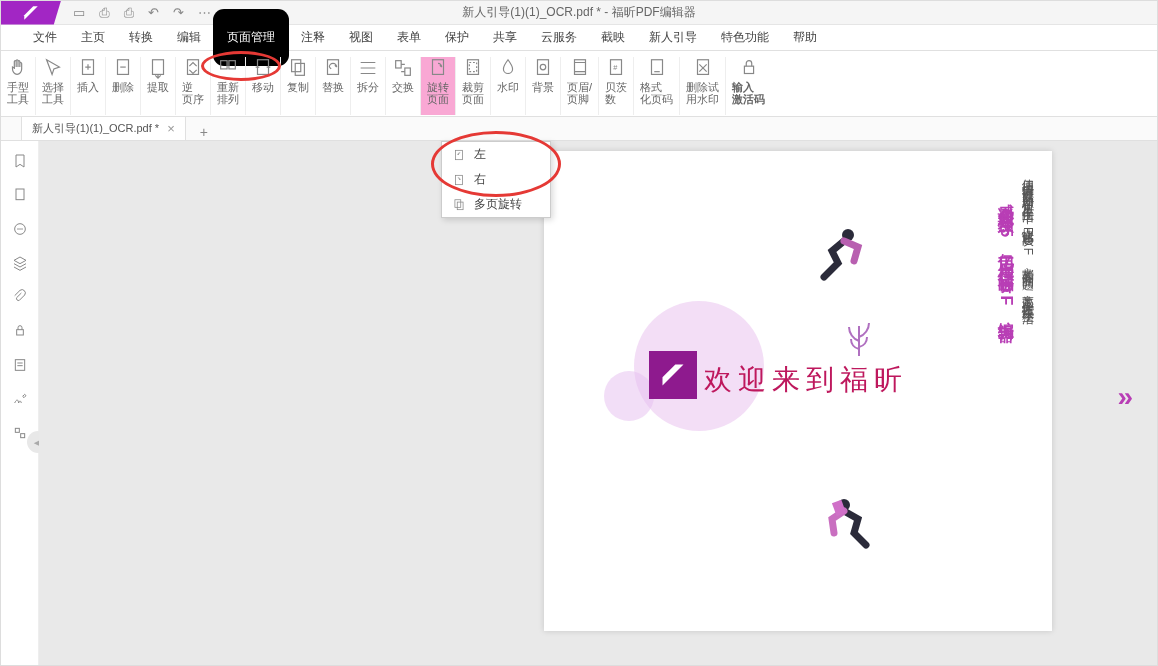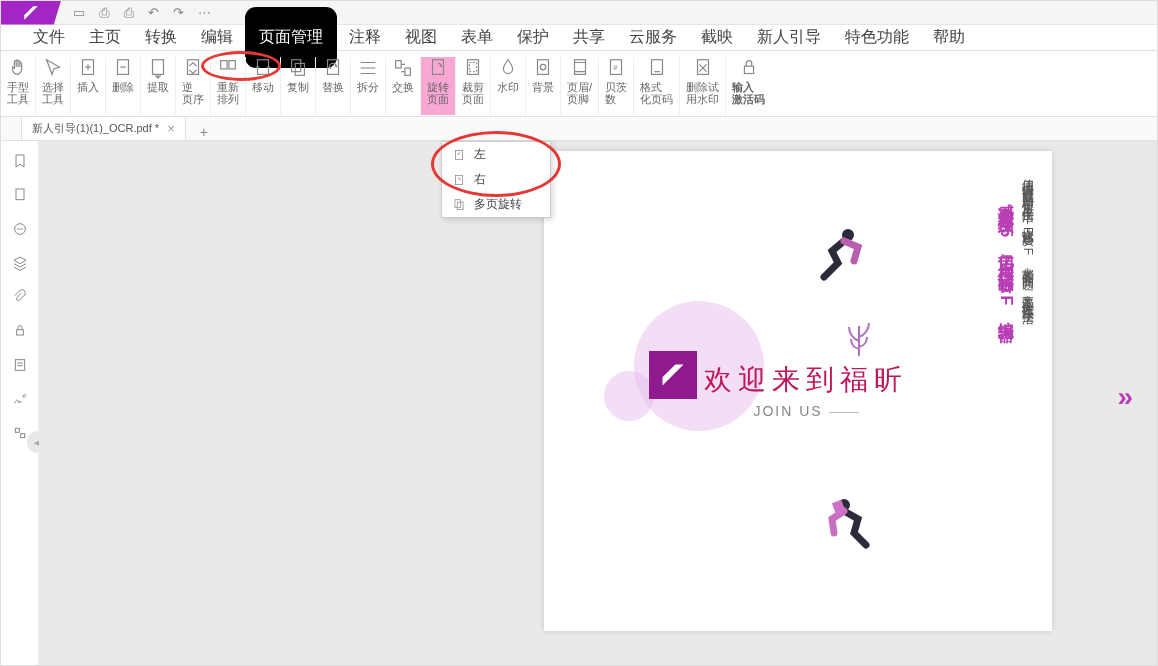--- a/index.html
+++ b/index.html
@@ -4,21 +4,21 @@
 <style>
 *{box-sizing:border-box;margin:0;padding:0;font-family:"Microsoft YaHei",sans-serif;}
 body{width:1158px;height:666px;overflow:hidden;background:#fff;position:relative;border:1px solid #ddd;}
 .titlebar{height:24px;background:#f5f5f5;display:flex;align-items:center;border-bottom:1px solid #e5e5e5;}
 .logo{width:60px;height:24px;background:#a226c4;display:flex;align-items:center;justify-content:center;clip-path:polygon(0 0,100% 0,88% 100%,0 100%);}
 .logo svg{fill:#fff;}
 .title-tools{display:flex;gap:14px;padding:0 12px;color:#888;}
 .title-tools span{font-size:13px;cursor:pointer;}
 .title-text{position:absolute;left:0;right:0;text-align:center;font-size:12px;color:#666;pointer-events:none;}
 .menubar{height:26px;display:flex;align-items:center;gap:0;padding-left:20px;border-bottom:1px solid #e0e0e0;}
-.menubar .mi{font-size:16px;color:#444;padding:4px 12px;cursor:pointer;}
+.menubar .mi{font-size:12px;color:#444;padding:4px 12px;cursor:pointer;}
 .menubar .mi.active{background:#000000;color:#fff;border-radius:11px;padding:20px 14px;}
 .ribbon{height:66px;display:flex;align-items:flex-start;border-bottom:1px solid #e0e0e0;padding-top:6px;}
 .rgroup{display:flex;flex-direction:column;align-items:center;padding:0 6px;border-right:1px solid #eee;height:58px;justify-content:flex-start;font-size:11px;color:#666;}
 .rgroup.noborder{border-right:none;font-weight:bold;}
 .rgroup .ic{width:22px;height:22px;margin-bottom:2px;}
 .rgroup .lbl{line-height:1.1;text-align:left;white-space:pre;}
 .rgroup svg{stroke:#888;fill:none;stroke-width:1.3;}
 .tabstrip{height:24px;display:flex;align-items:flex-end;padding-left:20px;border-bottom:1px solid #e0e0e0;background:#fafafa;}
 .doctab{display:flex;align-items:center;gap:8px;font-size:11px;color:#555;padding:4px 10px;background:#fff;border:1px solid #e0e0e0;border-bottom:none;}
 .doctab .x{color:#999;cursor:pointer;font-size:13px;}
@@ -62,20 +62,21 @@
       </svg>
   </div>
   <div class="title-tools">
     <span>▭</span>
     <span>⎙</span>
     <span>⎙</span>
     <span>↶</span>
     <span>↷</span>
     <span>⋯</span>
   </div>
+  <div class="title-text">新人引导(1)(1)_OCR.pdf * - 福昕PDF编辑器</div>
 </div>
 
 <div class="menubar">
   <div class="mi">文件</div>
   <div class="mi">主页</div>
   <div class="mi">转换</div>
   <div class="mi">编辑</div>
   <div class="mi active">页面管理</div>
   <div class="mi">注释</div>
   <div class="mi">视图</div>
@@ -297,21 +298,20 @@
     <div class="page">
       <div class="circ1"></div>
       <div class="circ2"></div>
       <div class="logo-sq">
         <svg width="28" height="28" viewBox="0 0 24 24">
             <path d="M3 21 L21 3 L14 3 L3 14 Z"></path>
           </svg>
       </div>
       <div class="welcome">
         <div class="big">欢迎来到福昕</div>
-        <div class="sub"><span>JOIN US</span><span class="line"></span></div>
       </div>
       <div class="leaf">
         <svg width="50" height="50" viewBox="0 0 50 50" stroke="#b070c0" fill="none" stroke-width="2">
             <path d="M25 45V15M25 30c-6-2-10-8-10-14M25 26c6-2 10-8 10-14M25 38c-5-1-8-5-8-10M25 36c5-1 8-5 8-10"></path>
           </svg>
       </div>
       <div class="person1">
         <svg width="70" height="70" viewBox="0 0 70 70">
             <circle cx="44" cy="14" r="6" fill="#2b2b3a"></circle>
             <path d="M40 20l-12 10 6 12-14 14" stroke="#2b2b3a" stroke-width="7" fill="none" stroke-linecap="round"></path>

